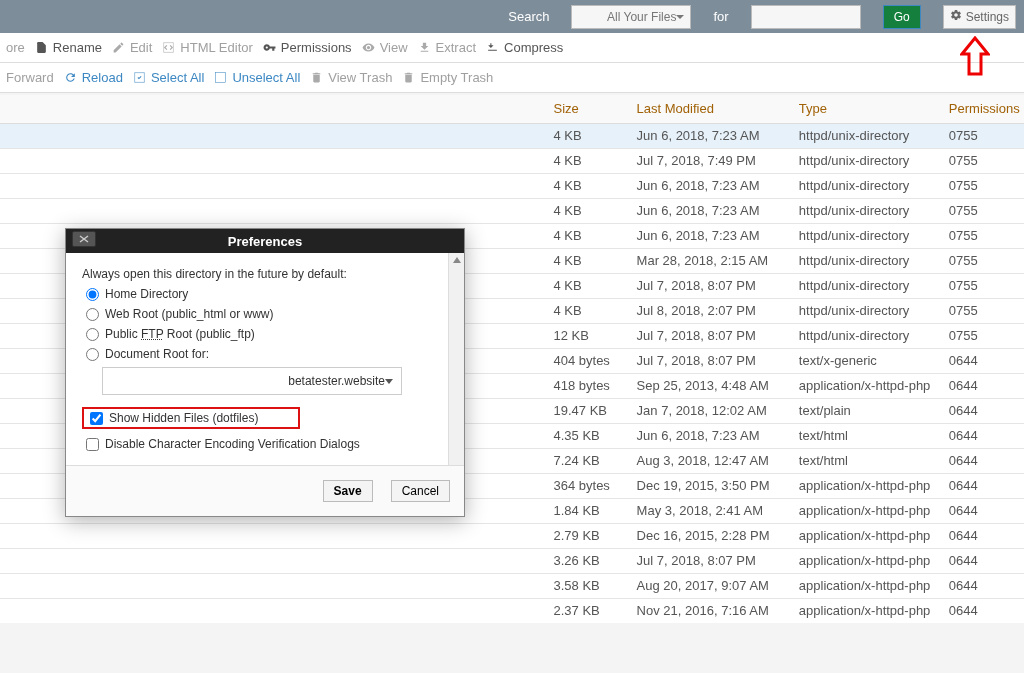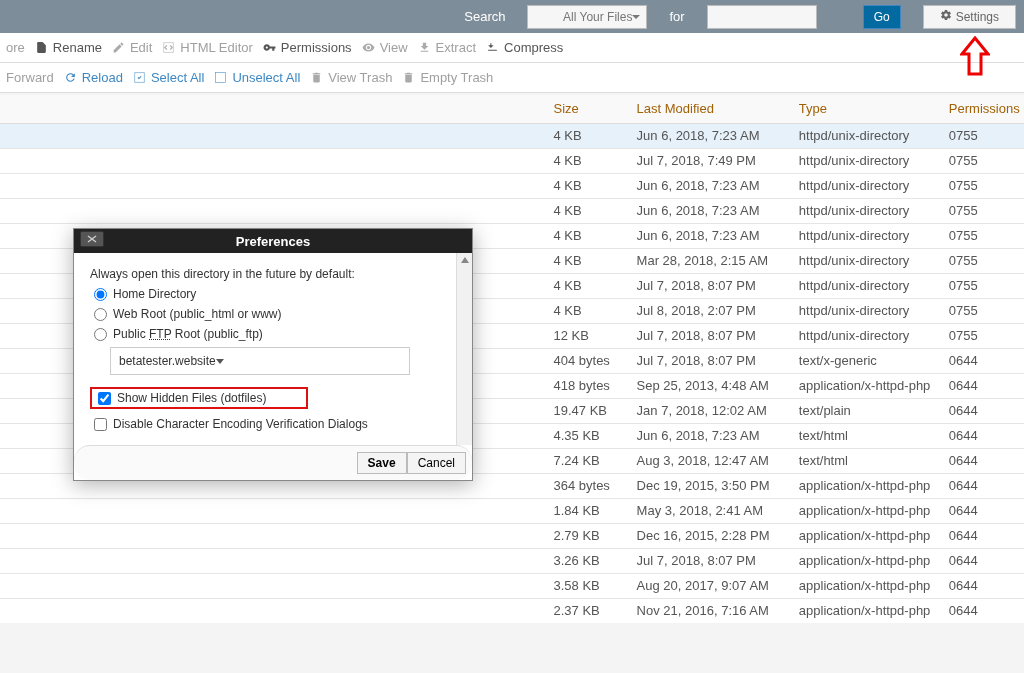--- a/index.html
+++ b/index.html
@@ -5,22 +5,22 @@
   * { box-sizing: border-box; }
   html, body { margin: 0; padding: 0; font-family: Arial, Helvetica, sans-serif; font-size: 12px; color: #555; }
   body { background: #f4f4f4; width: 1024px; height: 673px; overflow: hidden; position: relative; }
 
   
   .topbar { background: #7d8d99; height: 33px; display: flex; align-items: center; justify-content: flex-end; padding: 0 8px; gap: 22px; color: #fff; }
   .topbar .lbl { font-size: 13px; }
   .search-select { background: #f6f6f6; color: #777; border: 1px solid #bbb; height: 24px; width: 120px; padding: 0 6px; font-size: 12px; display: flex; align-items: center; justify-content: flex-end; }
   .search-select .caret { width: 0; height: 0; border-left: 4px solid transparent; border-right: 4px solid transparent; border-top: 4px solid #777; }
   .search-input { background: #f6f6f6; border: 1px solid #bbb; height: 24px; width: 110px; padding: 0 4px; }
-  .go-btn { background: #0369a1; color: #fff; border: 1px solid #3d88c3; height: 24px; padding: 0 10px; font-size: 12px; cursor: pointer; margin-left: 24px; }
-  .settings-btn { background: #f5f5f5; color: #666; border: 1px solid #bbb; height: 24px; padding: 0 16px; font-size: 12px; display: flex; align-items: center; gap: 4px; cursor: pointer; }
+  .go-btn { background: #15803d; color: #fff; border: 1px solid #3d88c3; height: 24px; padding: 0 10px; font-size: 12px; cursor: pointer; }
+  .settings-btn { background: #f5f5f5; color: #666; border: 1px solid #bbb; height: 24px; padding: 0 6px; font-size: 12px; display: flex; align-items: center; gap: 4px; cursor: pointer; }
   .gear { display:inline-block; }
 
   
   .toolbar { background: #fff; border-bottom: 1px solid #ddd; height: 30px; display: flex; align-items: center; padding: 0 6px; gap: 10px; color: #a0a0a0; font-size: 13px; }
   .toolbar .ti { display: flex; align-items: center; gap: 5px; cursor: pointer; }
   .toolbar .ti.enabled { color: #555; }
   .toolbar .ti.link { color: #3d88c3; }
   .ico { width: 13px; height: 13px; display: inline-block; }
 
   
@@ -29,33 +29,33 @@
   thead th { text-align: left; color: #a16207; font-weight: normal; background: #f9f9f9; border-bottom: 1px solid #ddd; height: 28px; padding-left: 6px; }
   tbody td { border-top: 1px solid #e5e5e5; height: 25px; padding-left: 6px; color: #555; background: #fff; }
   tbody tr.sel td { background: #e7f1fa; }
   th.name, td.name { width: 540px; }
   th.size, td.size { width: 82px; }
   th.mod, td.mod { width: 160px; }
   th.type, td.type { width: 148px; }
   th.perm, td.perm { width: 80px; }
 
   
-  .dialog { position: absolute; left: 73px; top: 228px; width: 400px; background: #fff; box-shadow: 0 4px 20px rgba(0,0,0,0.3); border: 1px solid #888; }
+  .dialog { position: absolute; left: 65px; top: 228px; width: 400px; background: #fff; box-shadow: 0 4px 20px rgba(0,0,0,0.3); border: 1px solid #888; }
   .dlg-title { background: #222; color: #fff; height: 24px; display: flex; align-items: center; justify-content: center; position: relative; font-size: 13px; font-weight: bold; }
   .dlg-close { position: absolute; left: 6px; top: 2px; width: 24px; height: 16px; background: #555; border: 1px solid #333; border-radius: 2px; display:flex; align-items:center; justify-content:center; cursor:pointer;}
   .dlg-body { padding: 14px 16px 6px 16px; font-size: 12px; color: #333; position: relative; max-height: 220px; overflow: hidden; }
   .scroll-ind { position: absolute; right: 0; top: 0; bottom: 0; width: 16px; background: #f1f1f1; border-left: 1px solid #ddd; }
   .scroll-ind .up { position:absolute; top:4px; left:4px; width:0;height:0;border-left:4px solid transparent;border-right:4px solid transparent;border-bottom:6px solid #888; }
   .radio-row { display: flex; align-items: center; gap: 6px; margin: 6px 0; padding-left: 4px; }
   .radio-row input, .check-row input { margin: 0; }
-  .docroot-select { margin: 4px 0 12px 20px; width: 300px; height: 28px; border: 1px solid #ccc; padding: 0 8px; display: flex; align-items: center; justify-content: flex-start; color: #333; background: #fff; }
+  .docroot-select { margin: 4px 0 12px 20px; width: 300px; height: 28px; border: 1px solid #ccc; padding: 0 8px; display: flex; align-items: center; justify-content: flex-end; color: #333; background: #fff; }
   .docroot-select .caret { width: 0; height: 0; border-left: 4px solid transparent; border-right: 4px solid transparent; border-top: 5px solid #555; }
   .check-row { display: flex; align-items: center; gap: 6px; margin: 8px 0; padding-left: 4px; }
   .highlight { border: 2px solid #d11; padding: 2px 40px 2px 2px; display: inline-flex; }
-  .dlg-buttons { border-top: 1px solid #ddd; padding: 6px; display: flex; justify-content: flex-end; gap: 0; background: #fafafa; border-radius: 16px; }
+  .dlg-buttons { border-top: 1px solid #ddd; padding: 14px; display: flex; justify-content: flex-end; gap: 18px; background: #fafafa; }
   .dlg-buttons button { background: #f4f4f4; border: 1px solid #bbb; padding: 3px 10px; font-size: 12px; cursor: pointer; }
   .dlg-buttons button.primary { font-weight: bold; }
 
   
   .arrow { position: absolute; right: 34px; top: 36px; width: 30px; height: 40px; pointer-events: none; }
 
   .ftp-u { text-decoration: underline dotted; }
 </style>
 </head>
 <body>
@@ -343,20 +343,24 @@
     <label class="radio-row">
       <input type="radio" name="defroot" style="">
       <span>Web Root (public_html or www)</span>
     </label>
     <label class="radio-row">
       <input type="radio" name="defroot" style="">
       <span>
         <span>Public </span><span class="ftp-u">FTP</span><span> Root (public_ftp)</span>
       </span>
     </label>
+    <label class="radio-row">
+      <input type="radio" name="defroot" style="">
+      <span>Document Root for:</span>
+    </label>
     <div class="docroot-select">
       <span>betatester.website</span>
       <span class="caret"></span>
     </div>
 
     <div class="highlight">
       <label class="check-row" style="margin:0;">
         <input type="checkbox" checked="" style="">
         <span>Show Hidden Files (dotfiles)</span>
       </label>

